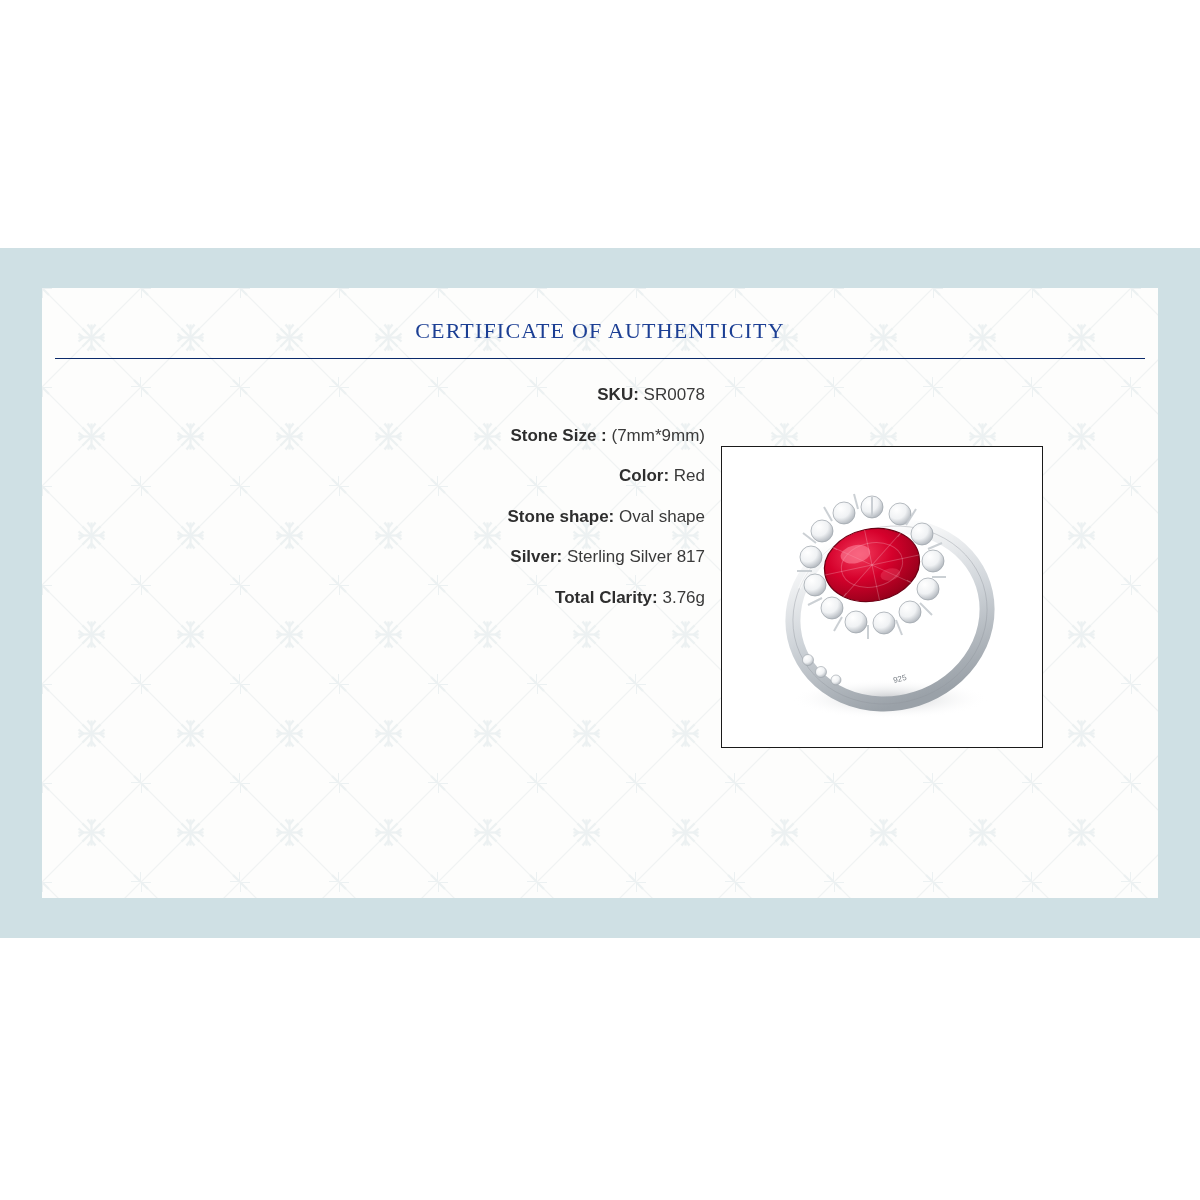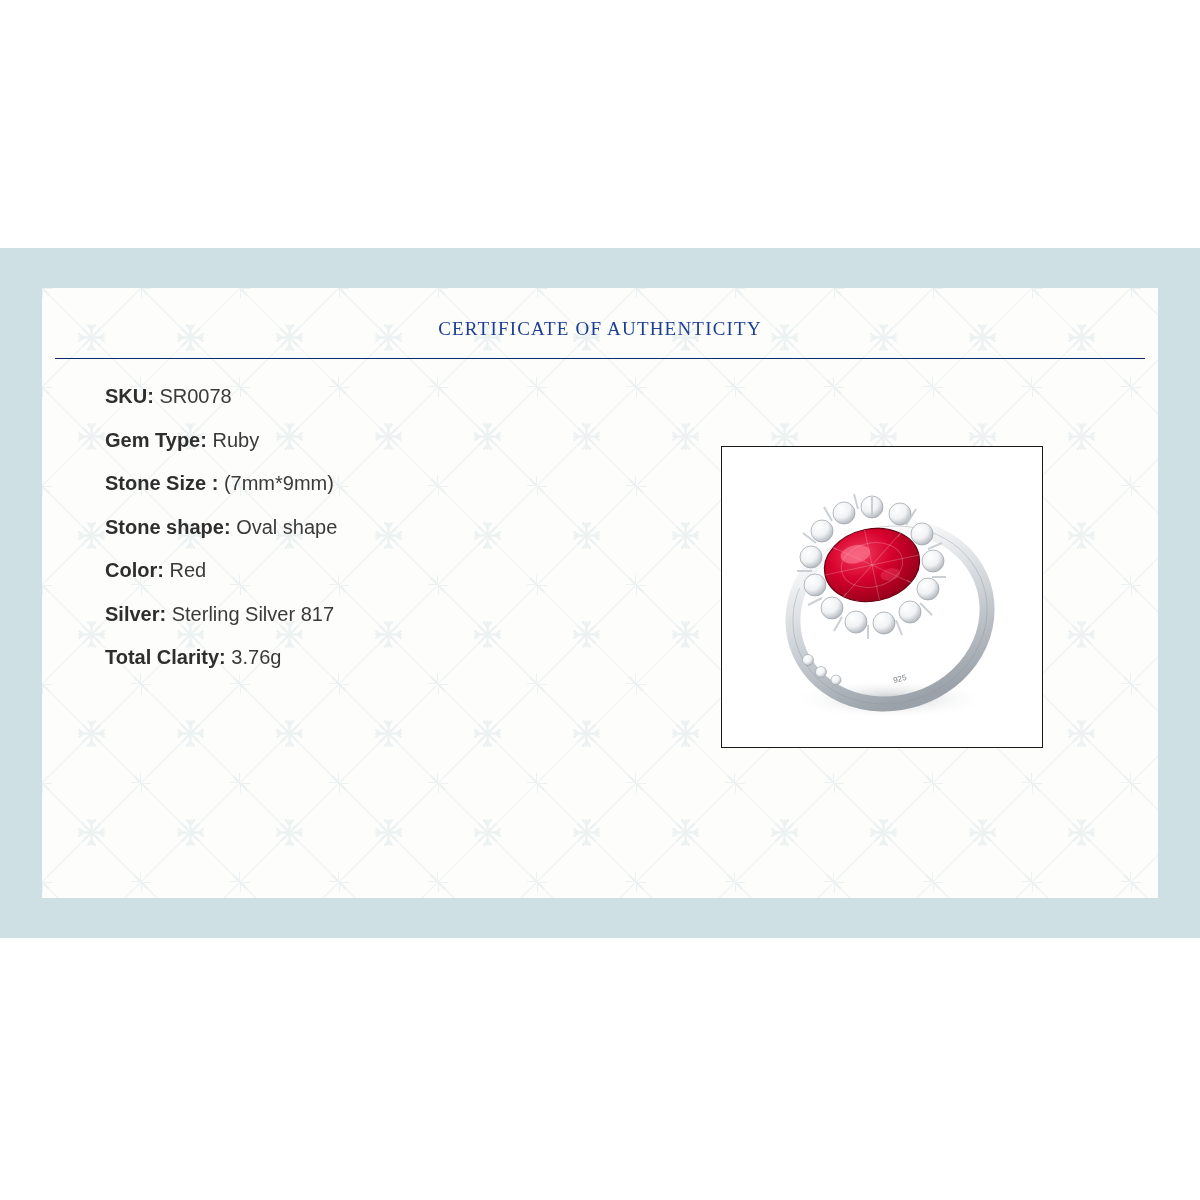--- a/index.html
+++ b/index.html
@@ -54,44 +54,45 @@
     width: 100%;
     height: 100%;
   }
   .cert-title {
     position: absolute;
     left: 0;
     top: 30px;
     width: 100%;
     text-align: center;
     font-family: "Liberation Serif", serif;
-    font-size: 19px;
+    font-size: 22px;
     letter-spacing: 1.2px;
     color: #1c3f94;
   }
   .rule {
     position: absolute;
     left: 13px;
     top: 70px;
     width: 1090px;
     height: 1px;
     background: #0b2a6b;
   }
   .spec-list {
     position: absolute;
     left: 63px;
     top: 98px;
     width: 600px;
   }
   .spec-row {
-    font-size: 20px;
+    font-size: 17px;
     color: #3a3a3a;
     line-height: 1;
     margin-bottom: 23.5px;
     white-space: nowrap;
+    text-align: right;
   }
   .spec-label {
     font-weight: bold;
     color: #2e2e2e;
   }
   .spec-value {
     font-weight: normal;
     color: #3a3a3a;
   }
   
@@ -160,40 +161,36 @@
 
       <div class="rule"></div>
 
       <div class="spec-list">
 
         <div class="spec-row">
           <span class="spec-label">SKU:</span>
           <span class="spec-value">SR0078</span>
         </div>
 
-        <div class="spec-row">
-          <span class="spec-label">Gem Type:</span>
-          <span class="spec-value">Ruby</span>
-        </div>
 
         <div class="spec-row">
           <span class="spec-label">Stone Size :</span>
           <span class="spec-value">(7mm*9mm)</span>
         </div>
 
 
 
         <div class="spec-row">
+          <span class="spec-label">Color:</span>
+          <span class="spec-value">Red</span>
+        </div>
+
+        <div class="spec-row">
           <span class="spec-label">Stone shape:</span>
           <span class="spec-value">Oval shape</span>
-        </div>
-
-        <div class="spec-row">
-          <span class="spec-label">Color:</span>
-          <span class="spec-value">Red</span>
         </div>
 
         <div class="spec-row">
           <span class="spec-label">Silver:</span>
           <span class="spec-value">Sterling Silver 817</span>
         </div>
 
         <div class="spec-row">
           <span class="spec-label">Total Clarity:</span>
           <span class="spec-value">3.76g</span>

